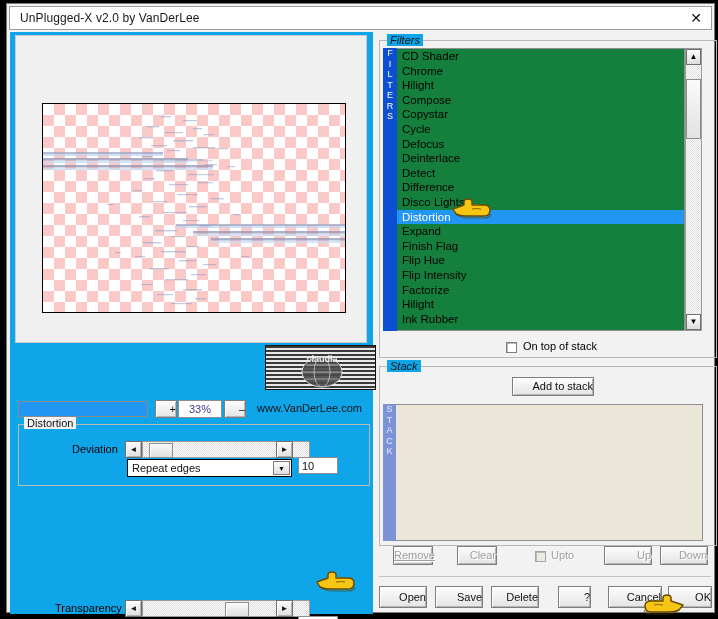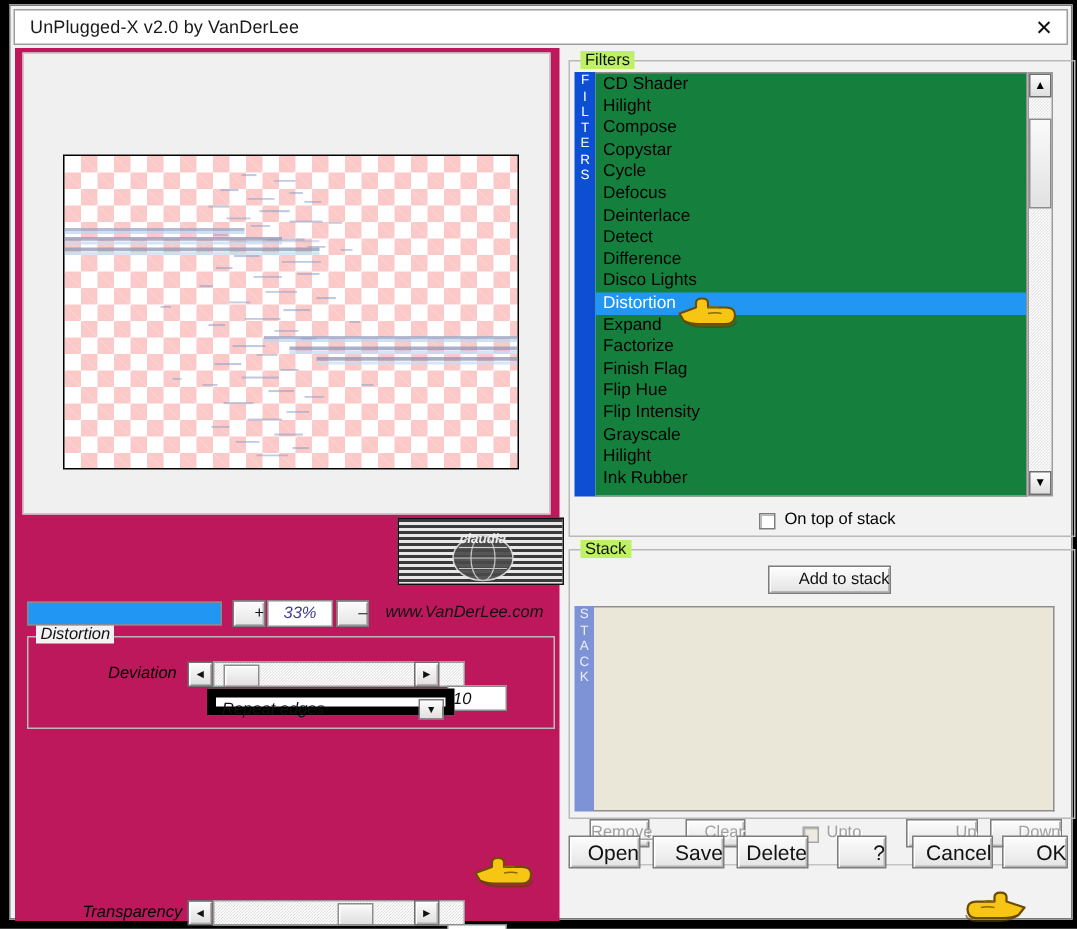--- a/index.html
+++ b/index.html
@@ -40,22 +40,21 @@
     font-size:12px;color:#1a1a1a;letter-spacing:.1px;
   }
   #close-btn{
     position:absolute;right:4px;top:2px;width:22px;height:19px;
     font-size:14px;line-height:19px;text-align:center;color:#111;
     cursor:default;
   }
   
   #left-panel{
     position:absolute;left:3px;top:28px;width:363px;height:582px;
-    background:#be185d;
-    font-style:italic;
+    background:#0ea5e9;
   }
   #preview-frame{
     position:absolute;left:5px;top:3px;width:352px;height:308px;
     background:#f0f0f0;
     border:1px solid #c9c9c9;
     box-sizing:border-box;
   }
   #preview-canvas{
     position:absolute;left:26px;top:67px;width:304px;height:210px;
     border:1px solid #000;
@@ -159,38 +158,37 @@
     box-sizing:border-box;
     cursor:default;
   }
   .numbox{
     position:absolute;height:17px;
     background:#fff;border:1px solid #8d8d8d;box-sizing:border-box;
     font-size:11px;line-height:16px;padding-left:3px;color:#111;margin-top:16px;
   }
   .combo{
     position:absolute;height:18px;
-    background:#fff;border:6px solid #000000;box-sizing:border-box;
+    background:#fff;border:1px solid #000000;box-sizing:border-box;
     font-size:11px;line-height:17px;padding-left:4px;color:#111;
     cursor:default;
-    margin-left:11px;
   }
   .combo-arrow{
     position:absolute;right:1px;top:1px;width:17px;height:14px;
     background:linear-gradient(#fdfdfd,#dedede);
     border:1px solid #7d7d7d;box-sizing:border-box;
     font-size:7px;line-height:13px;text-align:center;color:#111;
   }
   
   #transparency-label{position:absolute;left:45px;top:570px;font-size:11px;}
   .groupbox{
     position:absolute;border:1px solid #b9b9b9;box-sizing:border-box;
   }
   .group-legend{
-    position:absolute;background:#bef264;padding:0 3px;font-size:11px;color:#111;
+    position:absolute;background:#0ea5e9;padding:0 3px;font-size:11px;color:#111;font-style:italic;
   }
   
   #filters-group{left:2px;top:7px;width:338px;height:318px;}
   #filters-legend{left:10px;top:2px;}
   #filters-strip{
     position:absolute;left:376px;top:44px;width:14px;height:283px;
     background:#0d4fd2;
     color:#ffffff;font-size:9px;text-align:center;line-height:10.5px;
     letter-spacing:0;
   }
@@ -261,21 +259,21 @@
   #btn-clear{left:450px;width:40px;}
   #upto-cb{left:528px;top:547px;}
   #upto-label{position:absolute;left:544px;top:545px;font-size:11px;color:#a0a0a0;text-shadow:1px 1px 0 #fff;}
   #btn-up{left:597px;width:48px;}
   #btn-down{left:653px;width:48px;}
   
   #bottom-sep{
     position:absolute;left:372px;top:572px;width:332px;height:1px;background:#c4c4c4;
   }
   
-  .brow-btn{position:absolute;top:553px;height:22px;line-height:20px;font-size:14px;}
+  .brow-btn{position:absolute;top:582px;height:22px;line-height:20px;font-size:11px;}
   #btn-open{left:372px;width:48px;}
   #btn-save{left:428px;width:48px;}
   #btn-delete{left:484px;width:48px;}
   #btn-help{left:551px;width:33px;}
   #btn-cancel{left:601px;width:54px;}
   #btn-ok{left:661px;width:44px;}
   
   .hand{position:absolute;pointer-events:none;}
 </style>
 </head>
@@ -420,36 +418,36 @@
         <div>F</div>
         <div>I</div>
         <div>L</div>
         <div>T</div>
         <div>E</div>
         <div>R</div>
         <div>S</div>
       </div>
     <div id="filters-list">
         <div class="filter-row">CD Shader</div>
+        <div class="filter-row">Chrome</div>
         <div class="filter-row">Hilight</div>
         <div class="filter-row">Compose</div>
         <div class="filter-row">Copystar</div>
         <div class="filter-row">Cycle</div>
         <div class="filter-row">Defocus</div>
         <div class="filter-row">Deinterlace</div>
         <div class="filter-row">Detect</div>
         <div class="filter-row">Difference</div>
         <div class="filter-row">Disco Lights</div>
         <div class="filter-row selected">Distortion</div>
         <div class="filter-row">Expand</div>
-        <div class="filter-row">Factorize</div>
         <div class="filter-row">Finish Flag</div>
         <div class="filter-row">Flip Hue</div>
         <div class="filter-row">Flip Intensity</div>
-        <div class="filter-row">Grayscale</div>
+        <div class="filter-row">Factorize</div>
         <div class="filter-row">Hilight</div>
         <div class="filter-row">Ink Rubber</div>
       </div>
 
     <div id="filters-scrollbar">
       <div class="sb-arrow" style="top:0;">▲</div>
       <div id="sb-thumb"></div>
       <div class="sb-arrow" style="bottom:0;">▼</div>
     </div>
 

